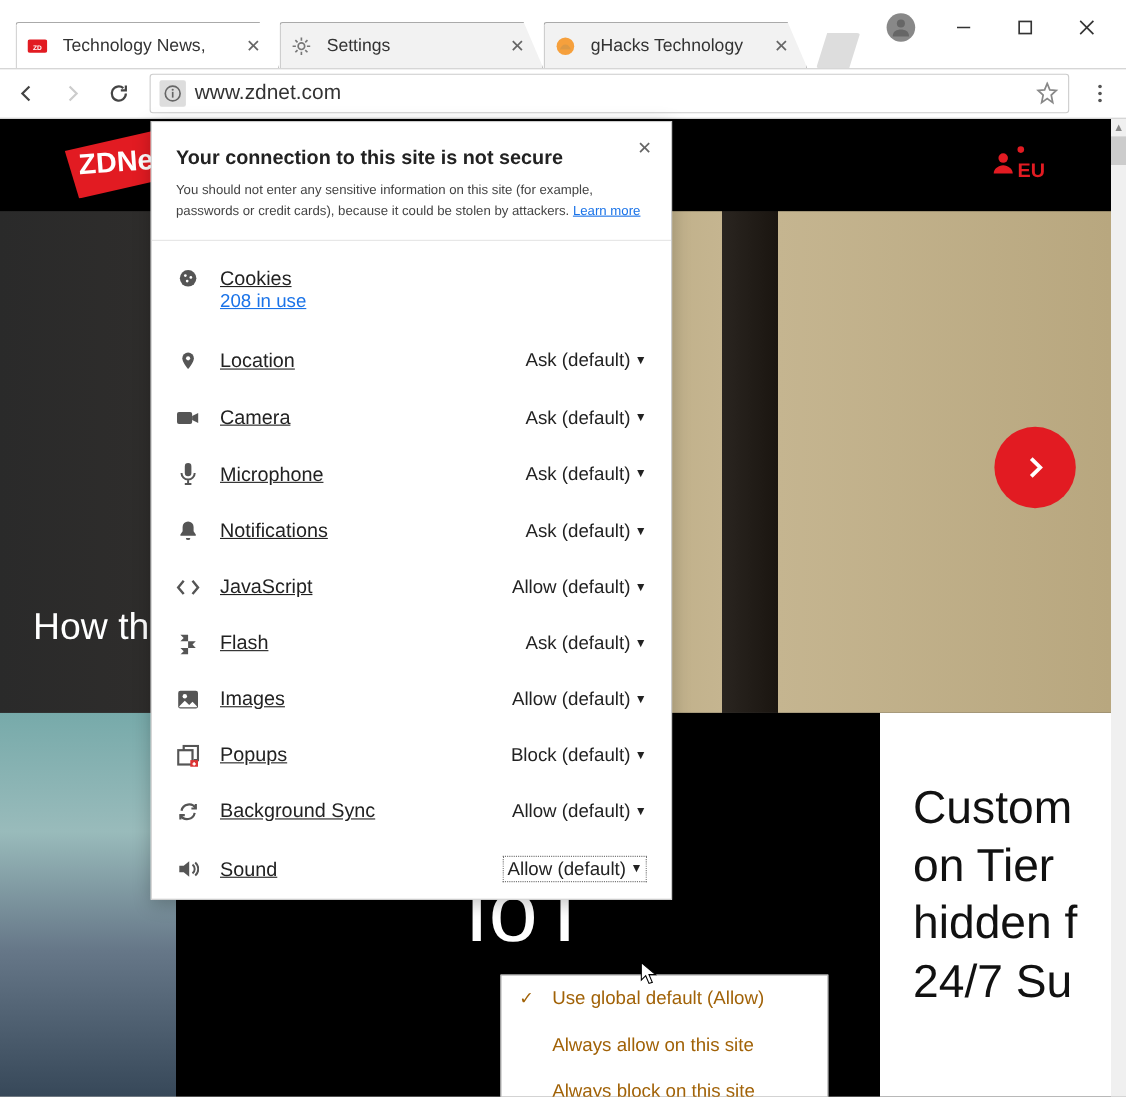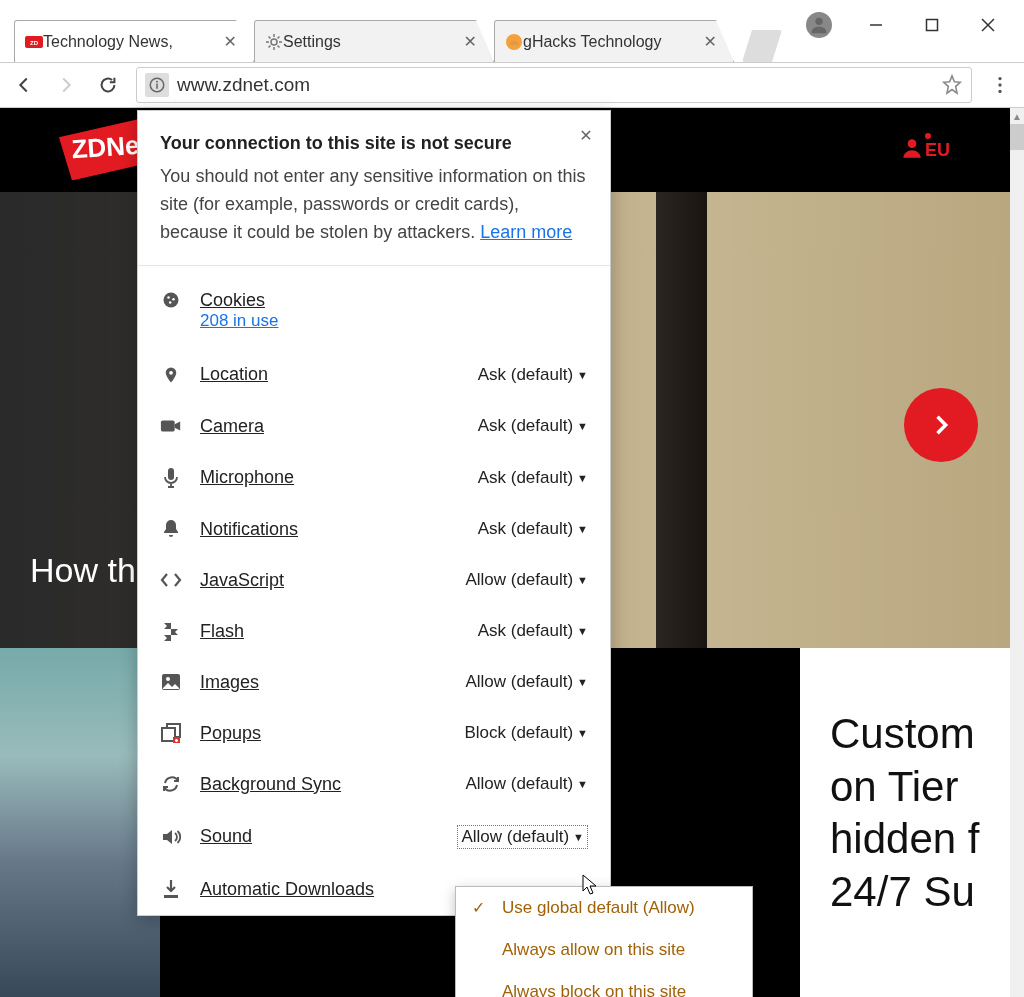--- a/index.html
+++ b/index.html
@@ -4,60 +4,60 @@
 <style>
 * { margin: 0; padding: 0; box-sizing: border-box; font-family: "Segoe UI", Arial, sans-serif; }
 body { background: #fff; width: 1024px; height: 997px; overflow: hidden; position: relative; }
 
 .window-controls { position: absolute; top: 0; right: 0; height: 50px; display: flex; align-items: center; gap: 32px; padding: 0 24px; }
 .user-avatar { width: 26px; height: 26px; border-radius: 50%; background: #888; display: flex; align-items: center; justify-content: center; }
 .user-avatar svg { width: 22px; height: 22px; }
 .win-btn { width: 24px; height: 24px; display: flex; align-items: center; justify-content: center; cursor: pointer; }
 
 .tab-bar { height: 62px; background: #fff; display: flex; align-items: flex-end; padding-left: 14px; padding-top: 20px; }
-.tab { height: 42px; background: #f2f2f2; border: 1px solid #aaa; border-bottom: none; display: flex; align-items: center; padding: 0 10px; gap: 0; font-size: 16px; color: #333; position: relative; min-width: 240px; border-radius: 3px 6px 0 0; clip-path: polygon(0 0, calc(100% - 18px) 0, 100% 100%, 0 100%);}
+.tab { height: 42px; background: #f2f2f2; border: 1px solid #aaa; border-bottom: none; display: flex; align-items: center; padding: 0 10px; gap: 14px; font-size: 16px; color: #333; position: relative; min-width: 240px; border-radius: 3px 6px 0 0; clip-path: polygon(0 0, calc(100% - 18px) 0, 100% 100%, 0 100%);}
 .tab.active { background: #fff; z-index: 2; }
 .tab .favicon { width: 18px; height: 18px; flex-shrink: 0; }
 .tab .tab-title { flex: 1; white-space: nowrap; overflow: hidden; }
 .tab .tab-close { font-size: 16px; color: #666; cursor: pointer; padding-right: 6px;}
 .new-tab { width: 40px; height: 32px; background: #ddd; margin-left: 8px; border-radius: 3px; clip-path: polygon(10px 0, 100% 0, calc(100% - 10px) 100%, 0 100%);}
 
 .toolbar { height: 46px; background: #fff; border-top: 1px solid #ccc; border-bottom: 1px solid #ccc; display: flex; align-items: center; padding: 0 10px; gap: 14px; position: relative; z-index: 3;}
 .nav-btn { width: 28px; height: 28px; display: flex; align-items: center; justify-content: center; cursor: pointer; color: #555; }
 .nav-btn.disabled { color: #bbb; }
 .omnibox { flex: 1; height: 36px; border: 1px solid #ccc; border-radius: 3px; display: flex; align-items: center; padding: 0 8px; gap: 8px; font-size: 19px; color: #333; }
 .site-info-icon { width: 24px; height: 24px; background: #ddd; border-radius: 2px; display: flex; align-items: center; justify-content: center; cursor: pointer;}
 .omni-star { width: 22px; height: 22px; color: #888; cursor: pointer;}
 .menu-dots { width: 28px; height: 28px; display: flex; align-items: center; justify-content: center; cursor: pointer; color: #555;}
 
 .page { position: absolute; top: 108px; left: 0; right: 14px; bottom: 0; background: #111; overflow: hidden; }
 .page-header { height: 84px; background: #000; display: flex; align-items: center; padding: 0 60px; justify-content: space-between; }
 .logo { transform: rotate(-4deg); }
-.header-right { display: flex; align-items: center; }
+.header-right { display: flex; align-items: flex-end; }
 .user-icon { color: #e21b22; position: relative; }
 .user-icon .dot { position: absolute; top: -2px; right: -6px; width: 6px; height: 6px; background: #e21b22; border-radius: 50%; }
 .eu { color: #e21b22; font-weight: 700; font-size: 18px; }
 
 .hero { height: 456px; background: linear-gradient(to right, #2a2a2a 0%, #3a3530 50%, #b8a77f 50%, #c5b590 65%, #2a2520 65%, #1a1510 70%, #c5b590 70%, #b8a77f 100%); position: relative; }
 .hero-text { position: absolute; left: 30px; bottom: 56px; right: 40px; color: #fff; font-size: 34px; font-weight: 300; line-height: 1.3; }
 .arrow-circle { position: absolute; right: 32px; top: 280px; width: 74px; height: 74px; background: #e21b22; border-radius: 50%; display: flex; align-items: center; justify-content: center; cursor: pointer; }
 
 .content-row { display: flex; height: 360px; background: #fff; }
 .content-img { width: 160px; background: linear-gradient(to bottom, #7aa 0%, #9bb 30%, #678 60%, #345 100%); }
 .iot-box { width: 640px; background: #000; color: #fff; display: flex; align-items: center; justify-content: center; font-size: 80px; font-weight: 300; }
 .article-text { flex: 1; padding: 60px 14px 0 30px; font-size: 42px; color: #111; line-height: 1.25; }
 
 .vscroll { position: absolute; right: 0; top: 108px; bottom: 0; width: 14px; background: #f0f0f0; }
 .vscroll .thumb { width: 14px; height: 26px; background: #ccc; }
 .vscroll .arrow-up { height: 16px; display: flex; align-items: center; justify-content: center; color: #888; font-size: 10px;}
 
 .popup { position: absolute; left: 137px; top: 110px; width: 474px; background: #fff; border: 1px solid #ccc; box-shadow: 0 4px 16px rgba(0,0,0,.25); z-index: 100; }
 .popup-header { padding: 22px 22px 18px 22px; border-bottom: 1px solid #e5e5e5; position: relative; }
 .popup-header h3 { font-size: 18px; font-weight: 700; color: #222; margin-bottom: 9px; }
-.popup-header p { font-size: 18px; color: #444; line-height: 1.55; }
+.popup-header p { font-size: 12px; color: #444; line-height: 1.55; }
 .popup-header a { color: #1a73e8; text-decoration: underline; cursor: pointer; }
 .popup-close { position: absolute; top: 12px; right: 12px; font-size: 16px; color: #666; cursor: pointer; width: 24px; height: 24px; display: flex; align-items: center; justify-content: center;}
 
 .perm-list { padding: 14px 22px 0 22px; }
 .cookies-row { display: flex; align-items: flex-start; gap: 18px; padding: 10px 0 18px 0;}
 .cookies-row .cookies-label { font-size: 18px; color: #222; text-decoration: underline; }
 .cookies-row .cookies-link { color: #1a73e8; text-decoration: underline; font-size: 17px; cursor: pointer;}
 .perm-row { display: flex; align-items: center; gap: 18px; padding: 15px 0; }
 .perm-icon { width: 22px; display: flex; justify-content: center; color: #555; flex-shrink: 0;}
 .perm-label { flex: 1; font-size: 18px; color: #222; text-decoration: underline; }
@@ -354,29 +354,20 @@
               <path d="M2 6h4l5-4v14l-5-4H2z" fill="#555" stroke="none"></path>
               <path d="M14 5a5 5 0 010 8M16.5 3a8 8 0 010 12"></path>
             </svg>
           </span>
           <span class="perm-label">Sound</span>
           <span class="perm-select focused">
             <span>Allow (default)</span> 
             <span class="caret">▼</span>
           </span>
         </div>
-        <div class="perm-row">
-          <span class="perm-icon">
-            <svg width="18" height="20" viewBox="0 0 18 20">
-              <path d="M9 1v11M5 8l4 4 4-4" fill="none" stroke="#555" stroke-width="2.2"></path>
-              <rect x="2" y="16" width="14" height="3" fill="#555"></rect>
-            </svg>
-          </span>
-          <span class="perm-label">Automatic Downloads</span>
-        </div>
       </div>
   </div>
 </div>
 
 <div class="dropdown-menu">
   <div id="dropdown-container">
       <div class="dropdown-item checked">Use global default (Allow)</div>
       <div class="dropdown-item">Always allow on this site</div>
       <div class="dropdown-item">Always block on this site</div>
     </div>

